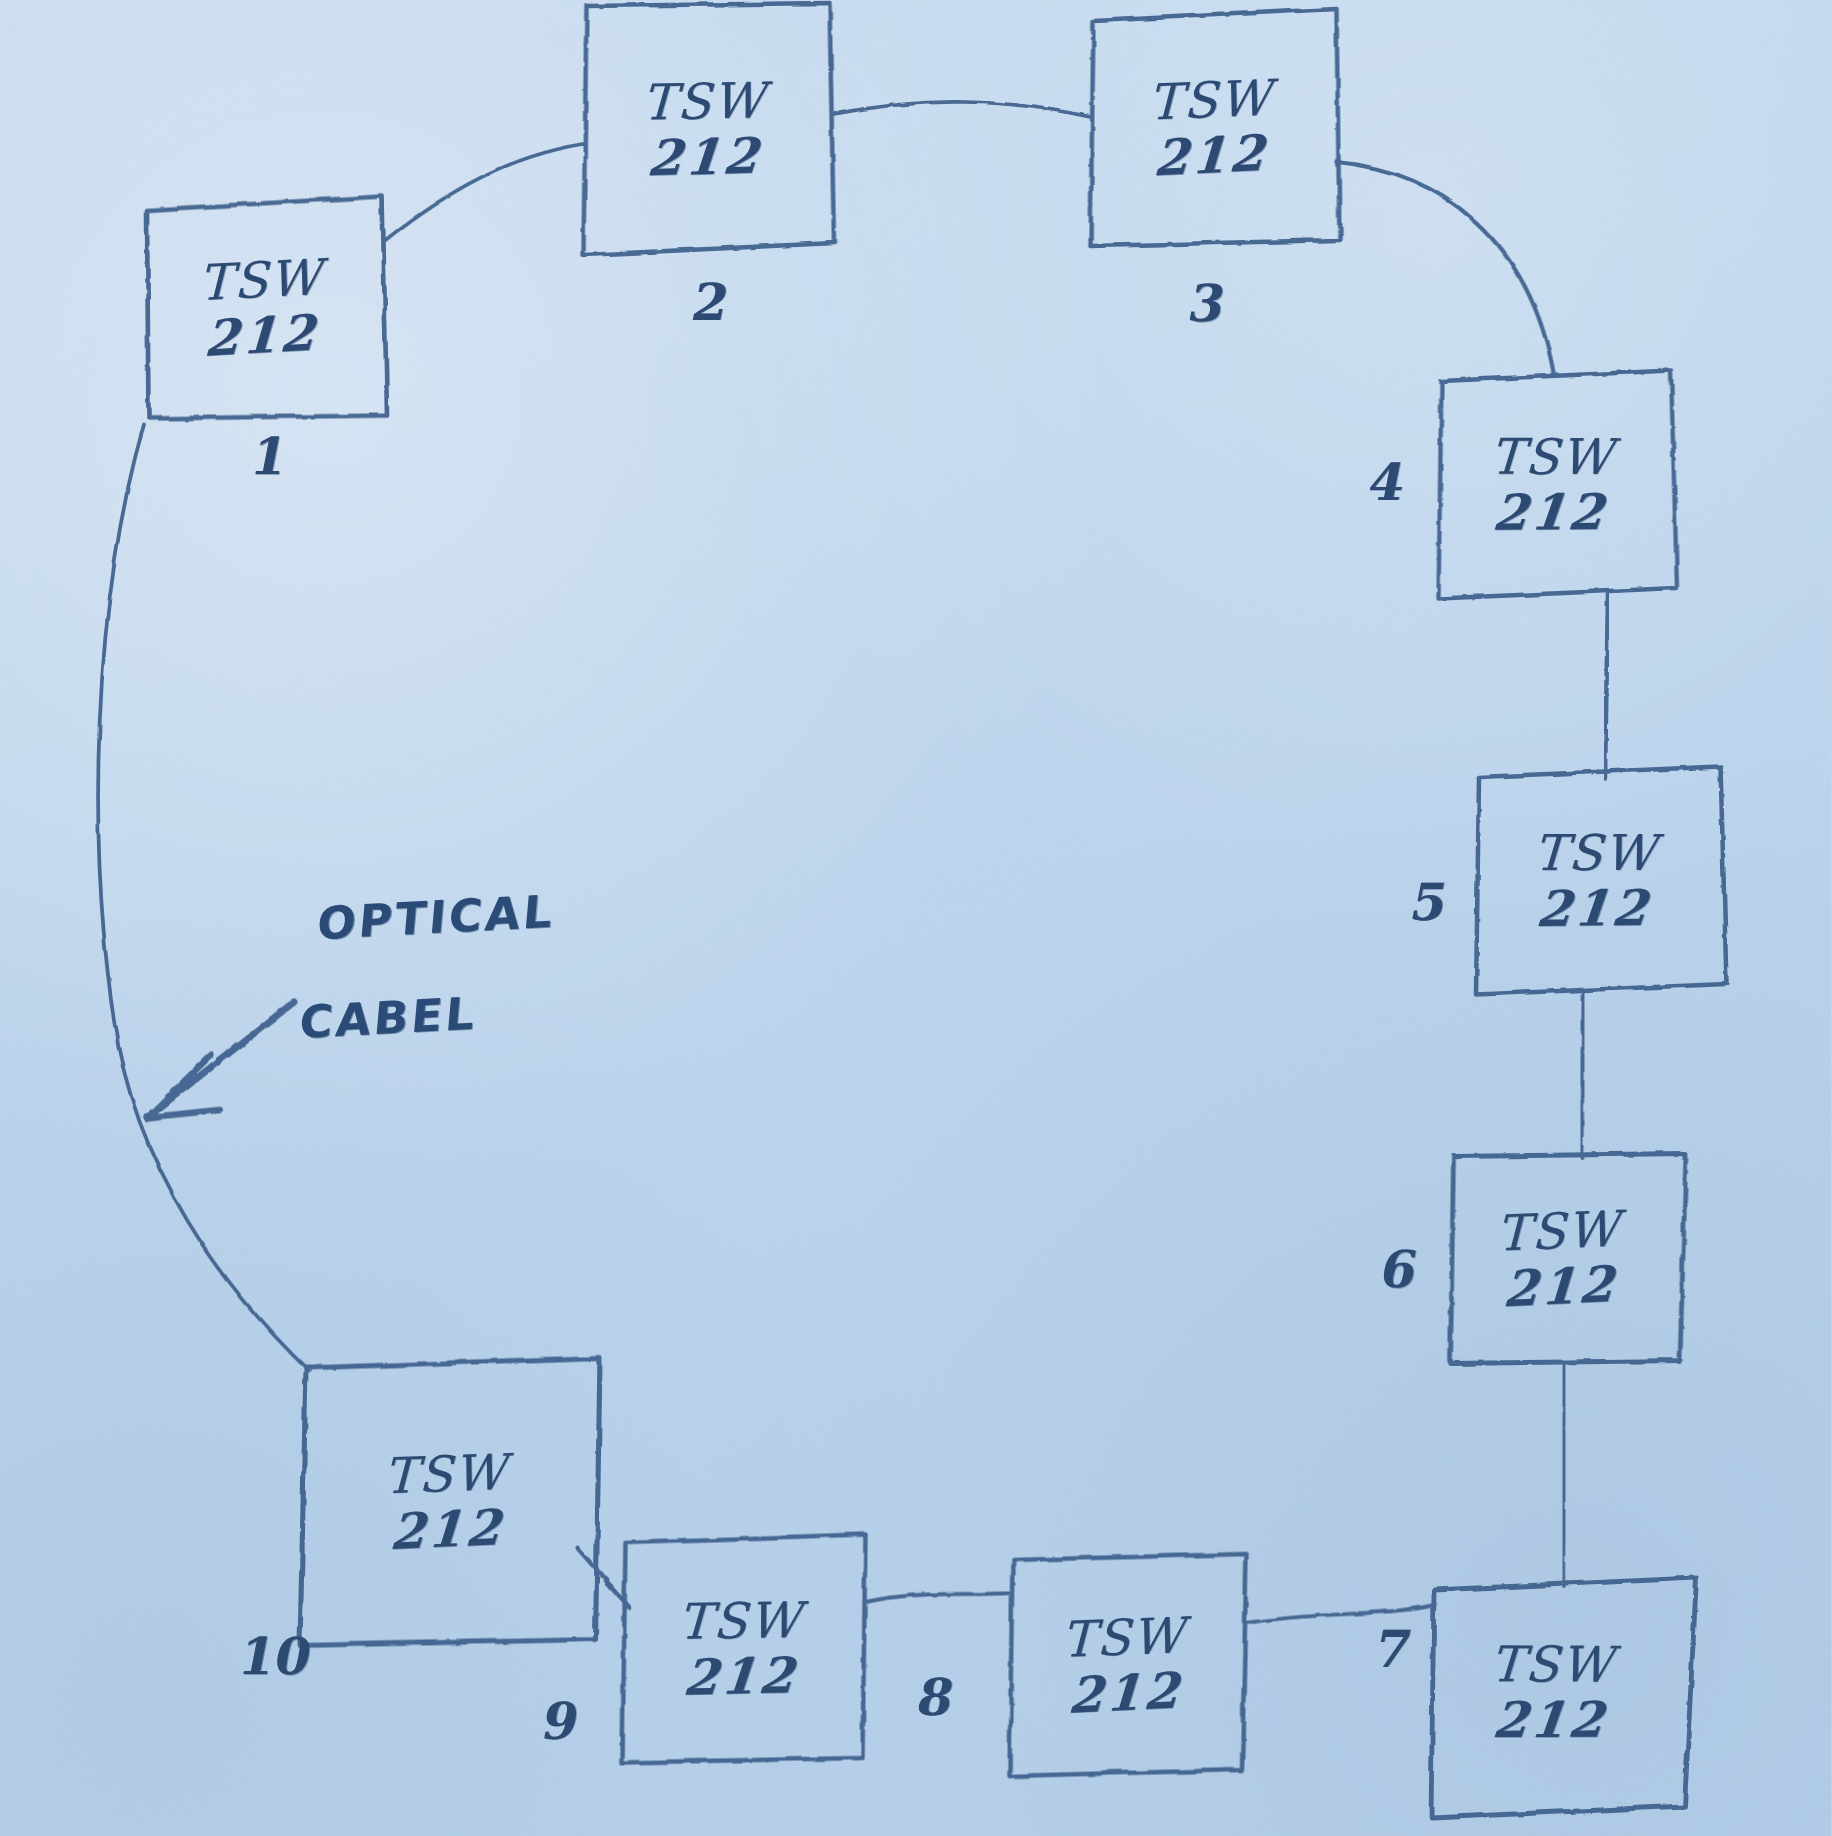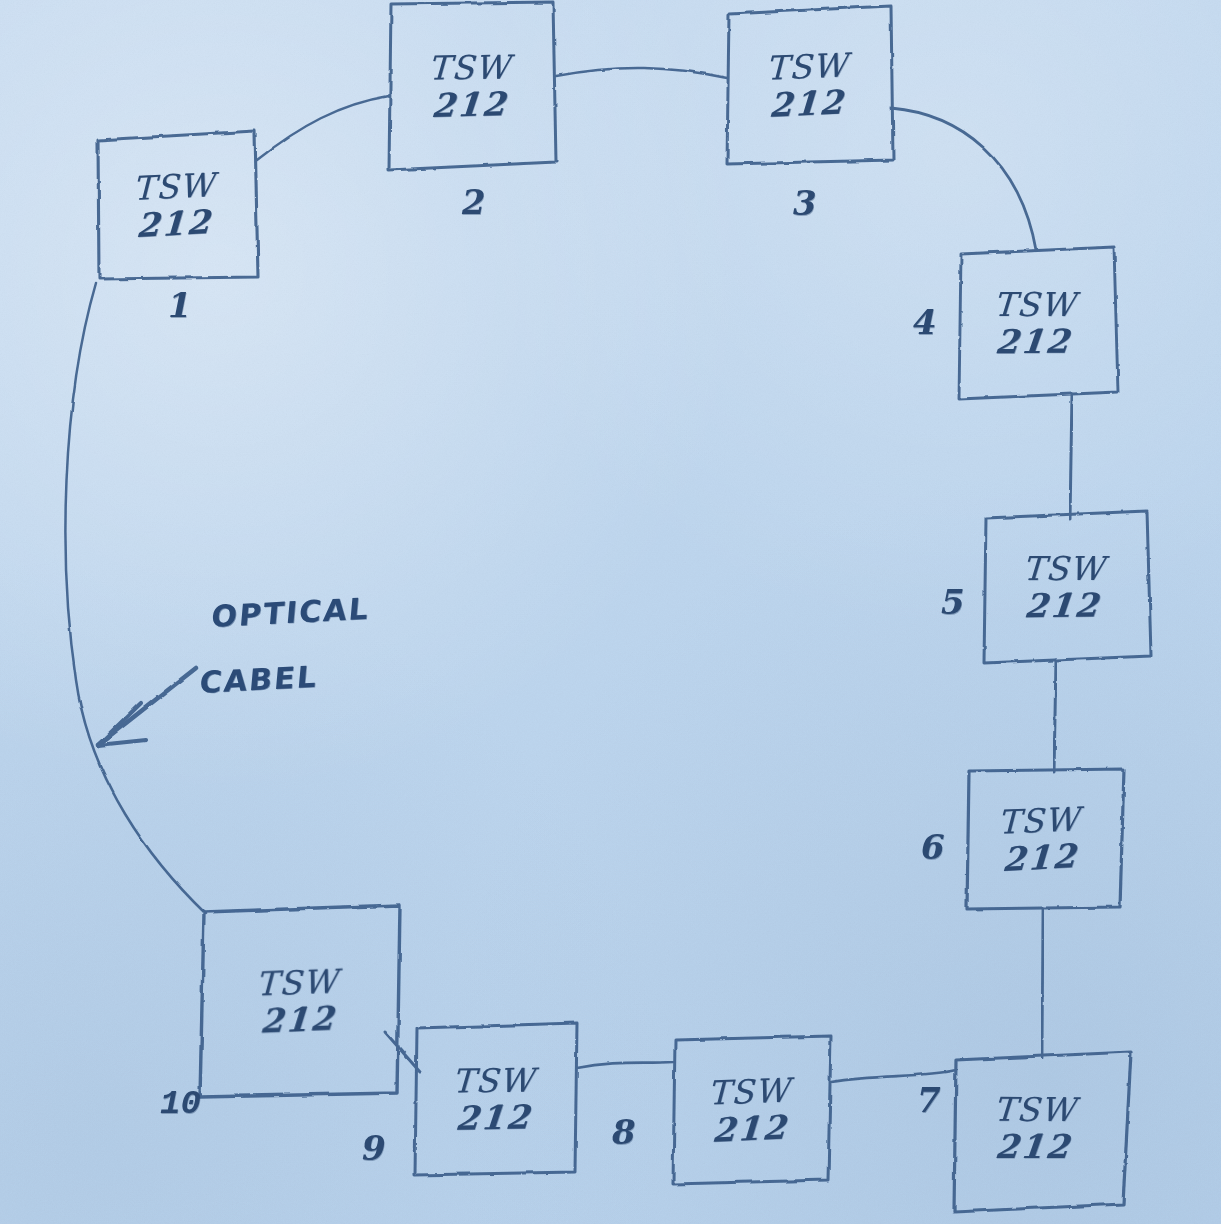--- a/index.html
+++ b/index.html
@@ -267,21 +267,21 @@
           <div class="node-model">212</div>
         </div>
       </div>
       <div class="num" style="left: 362px; top: 1128px;">9</div>
       <div class="node" style="left: 200px; top: 905px; width: 200px; height: 192px; transform: rotate(-0.5deg);">
         <div class="node-label">
           <div class="node-title">TSW</div>
           <div class="node-model">212</div>
         </div>
       </div>
-      <div class="num" style="left: 160px; top: 1085px; font-family: Liberation Mono, monospace;">10</div>
+      <div class="num" style="left: 160px; top: 1085px;">10</div>
     </div>
 
   <div class="annot" style="left:212px; top:595px;">OPTICAL</div>
   <div class="annot" style="left:200px; top:662px;">CABEL</div>
 
   <svg id="grain" viewBox="0 0 1221 1224" preserveAspectRatio="none">
     <defs>
       <filter id="grainf">
         <feTurbulence type="fractalNoise" baseFrequency="0.9" numOctaves="4" stitchTiles="stitch"></feTurbulence>
         <feColorMatrix type="saturate" values="0"></feColorMatrix>

